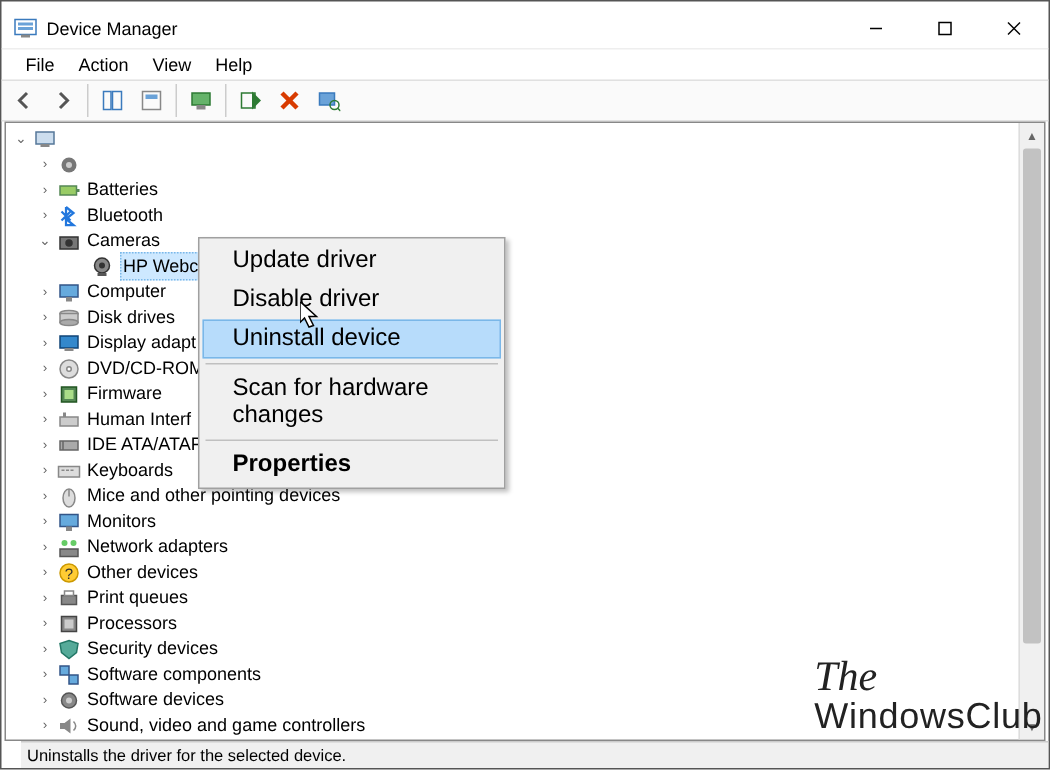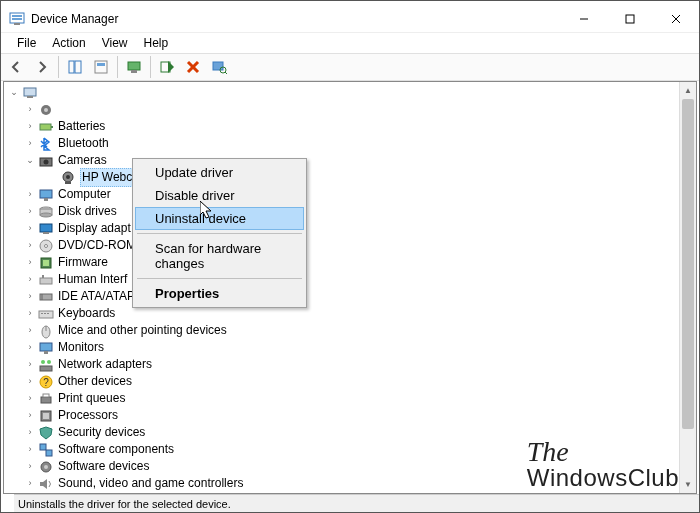--- a/index.html
+++ b/index.html
@@ -80,40 +80,40 @@
   }
   .node.selected .label{
     background:#cde8ff; border:1px dotted #7ab7e8; padding:0 1px;
   }
   
   .ctxmenu {
     position:absolute;
     border:1px solid #a0a0a0; background:#f0f0f0;
     box-shadow: 2px 2px 3px rgba(0,0,0,.25);
     padding:2px; z-index:50;
-    font-size:13px;
-    width:175px;
+    font-size:16px;
+    width:205px;
   }
   .ctxitem { padding:4px 20px 4px 20px; }
   .ctxitem.hover { background:#b7dcfb; border:1px solid #7ab7e8; padding:3px 19px 3px 19px;}
   .ctxsep { height:1px; background:#c0c0c0; margin:3px 2px; }
   .ctxitem.bold{font-weight:bold;}
   
   .cursor {
     position:absolute; z-index:60; pointer-events:none;
   }
   
   .statusbar {
     position:absolute; left:13px; right:0; bottom:0; height:18px;
     border-top:1px solid #ccc; padding:0 4px; font-size:11px;
     display:flex; align-items:center; background:#f0f0f0;
   }
   
   .watermark {
-    position:absolute; right:20px; bottom:22px; z-index:40;
+    position:absolute; right:4px; bottom:22px; z-index:40;
     font-family: Georgia, 'Times New Roman', serif;
     font-style: italic;
     color:#222; text-align:left; line-height:1;
   }
   .watermark .l1{font-size:28px;}
   .watermark .l2{font-size:24px; font-style:normal; font-family:"Segoe UI",sans-serif; letter-spacing:0.5px;}
 </style>
 </head>
 <body>
 

